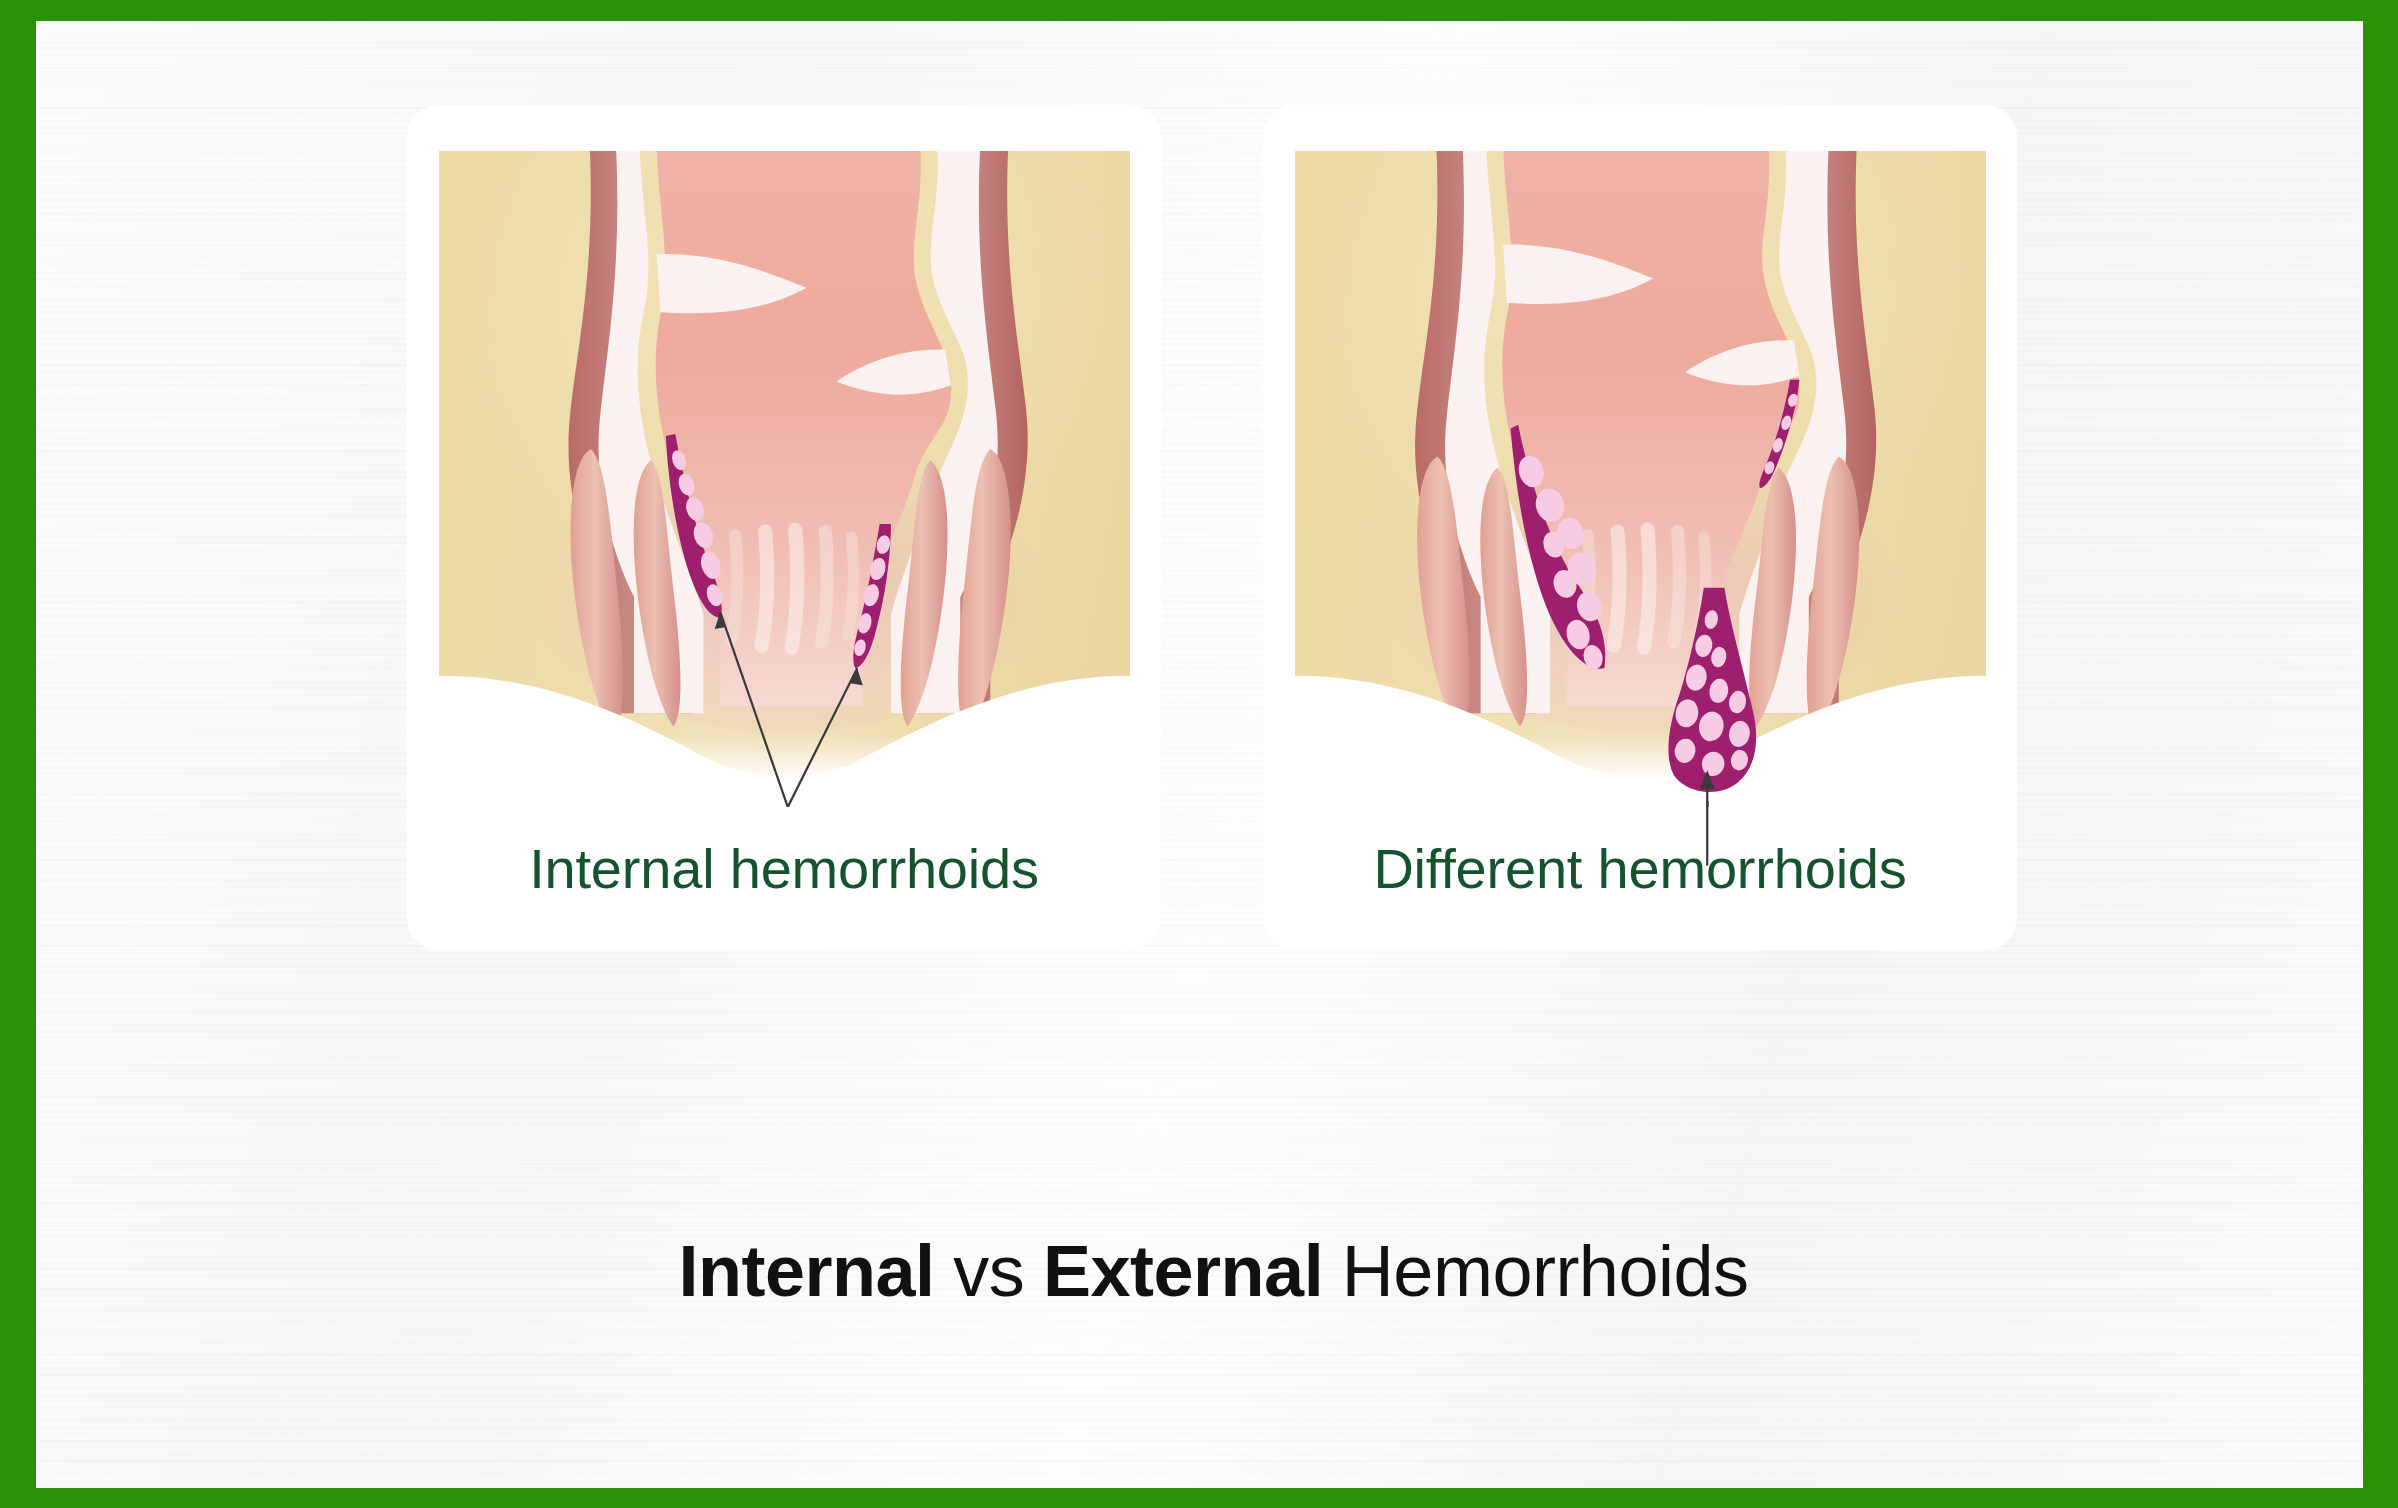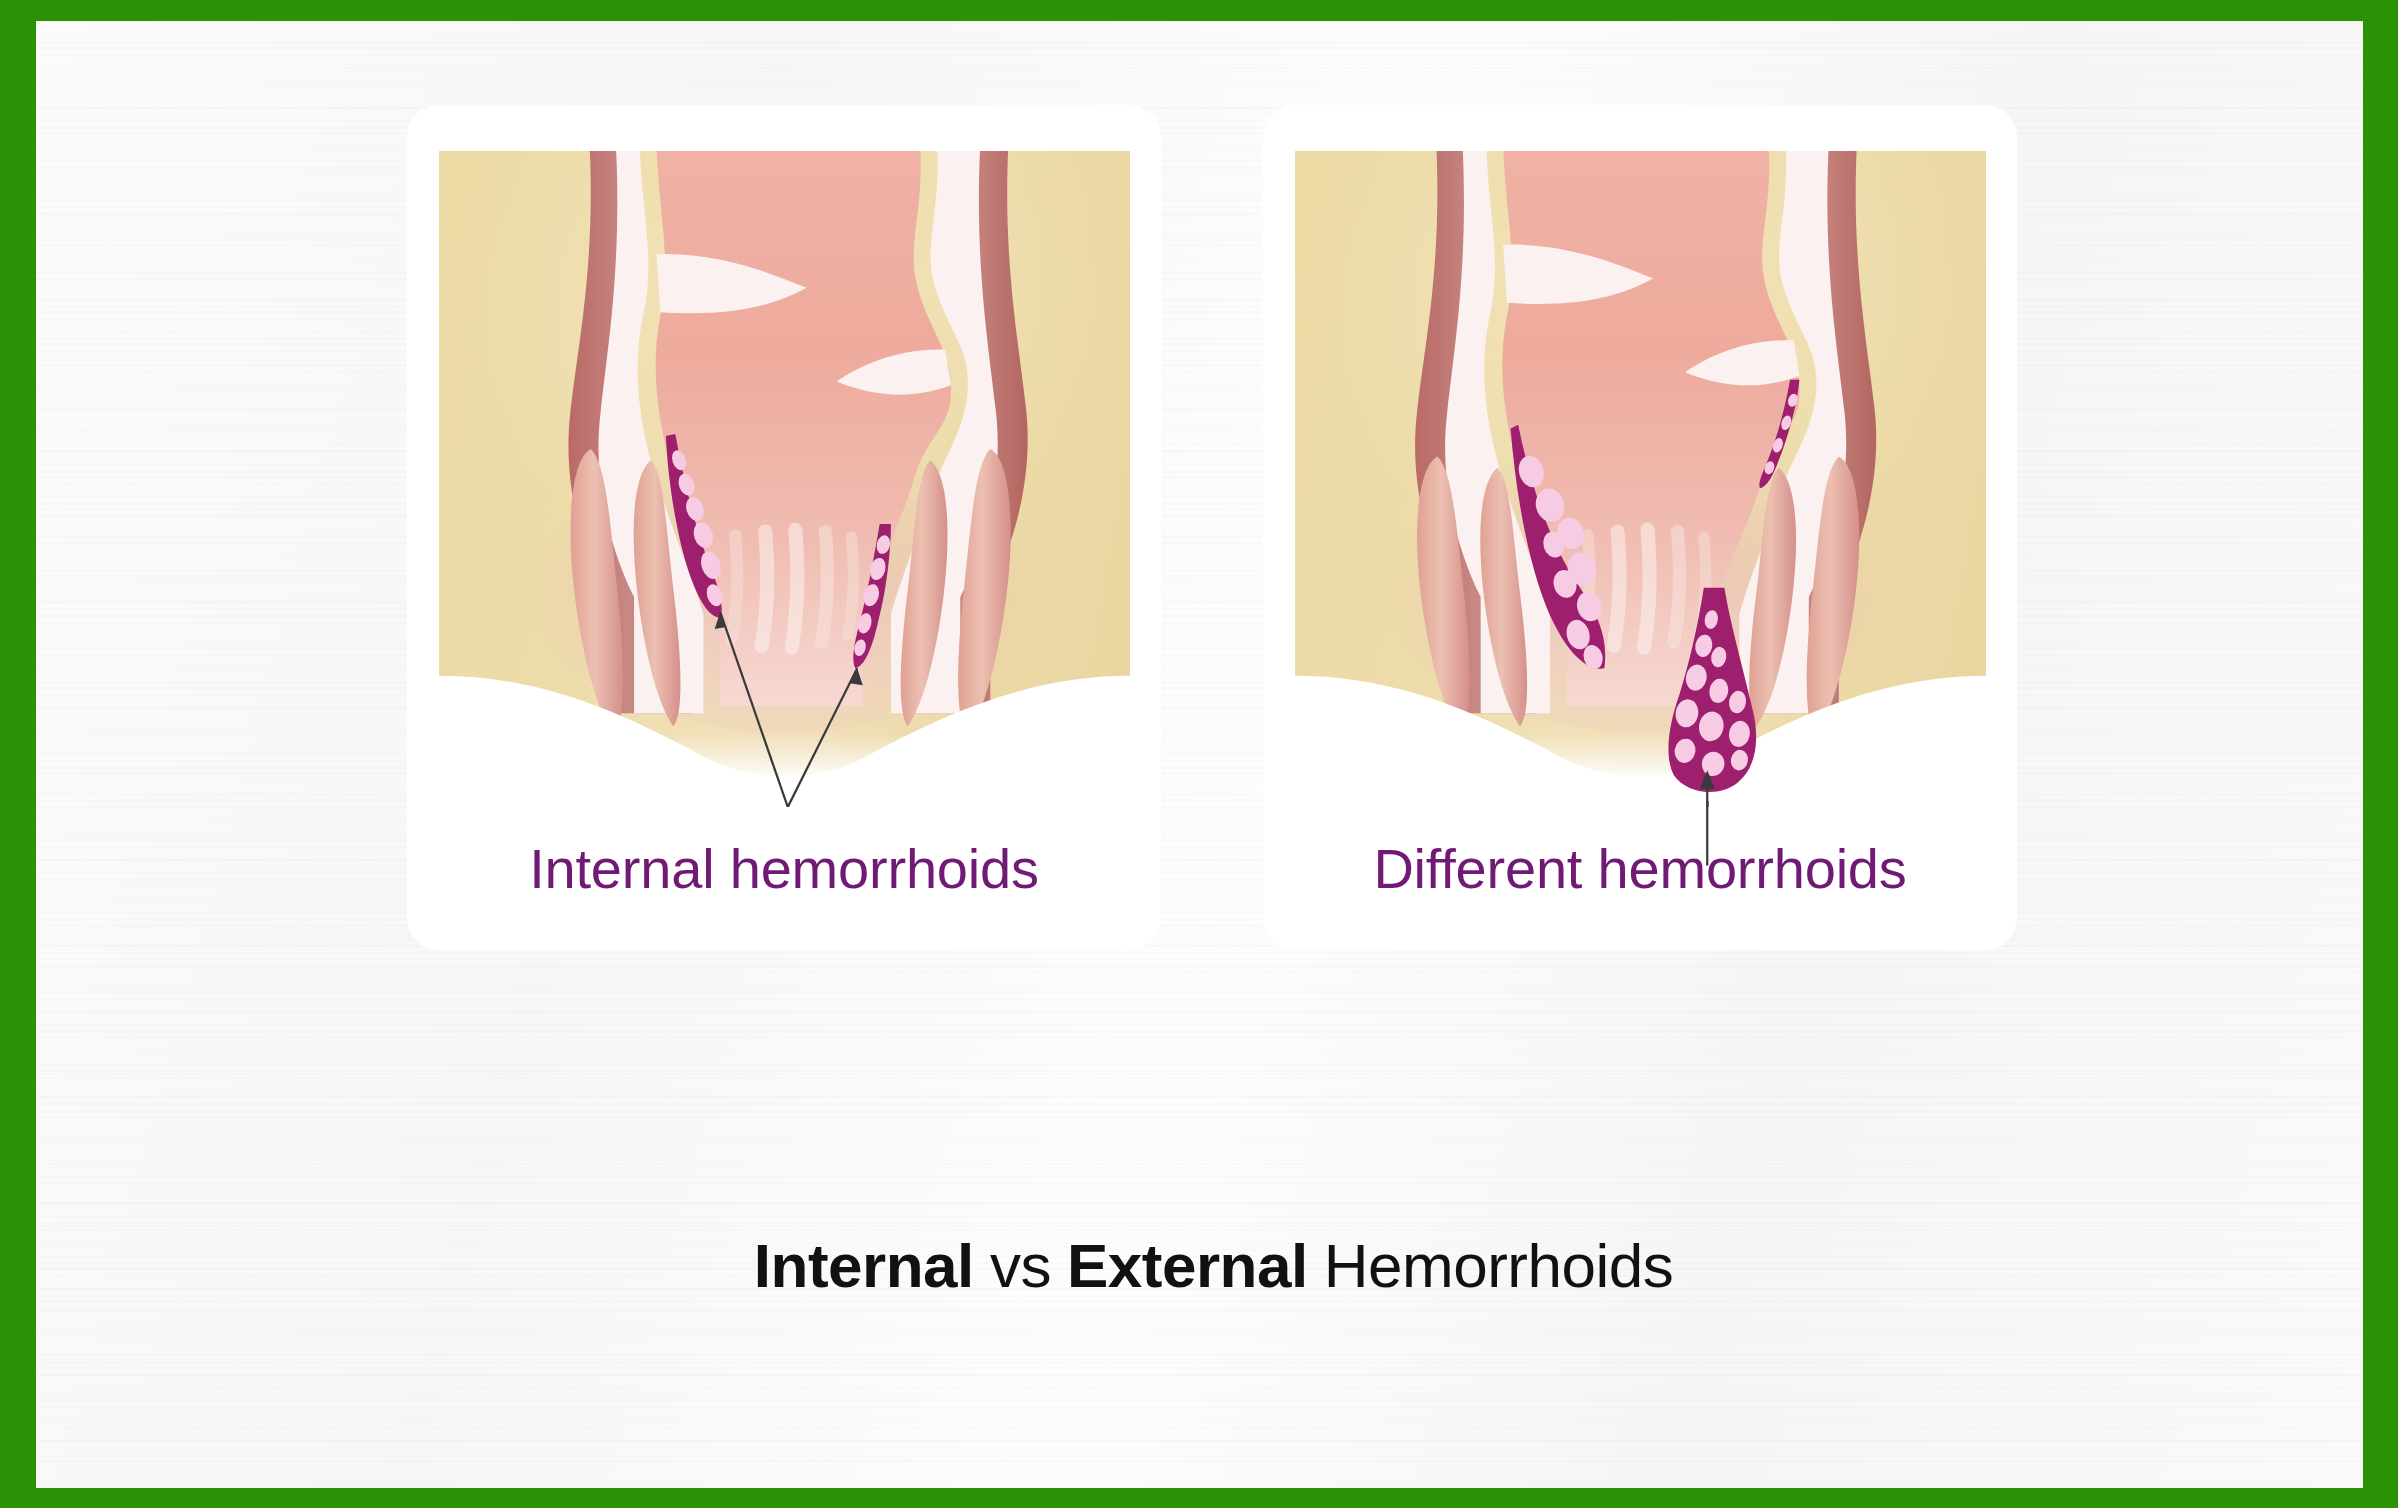--- a/index.html
+++ b/index.html
@@ -49,21 +49,21 @@
       radial-gradient(ellipse 70% 60% at 50% 22%, #f2e2b8 0%, rgba(242,226,184,0) 70%),
       linear-gradient(100deg,#ecd9a4 0%,#eedfae 45%,#ead5a0 100%);
   }
   .fig svg{position:absolute;inset:0;width:100%;height:100%;display:block;}
 
   .caption{
     position:absolute;
     left:0;right:0;
     top:731px;
     text-align:center;
-    color:#701a75;
+    color:#14532d;
     font-size:56px;
     font-weight:400;
     letter-spacing:-0.2px;
     white-space:nowrap;
   }
 
   
   #title{
     position:absolute;
     left:0;right:0;top:1038px;
@@ -72,21 +72,21 @@
     font-weight:400;
     color:#1c1c1c;
     letter-spacing:-0.5px;
     white-space:nowrap;
   }
   #title .accent{color:#a81a64;font-weight:700;}
   #subtitle{
     position:absolute;
     left:0;right:0;top:1209px;
     text-align:center;
-    font-size:62px;
+    font-size:72px;
     font-weight:400;
     color:#111111;
     letter-spacing:-0.5px;
     white-space:nowrap;
     margin-left:28px;
   }
   #subtitle .b{font-weight:700;}
   #subtitle .vs{font-weight:400;}
   .sp{display:inline-block;width:0.26em;}
 </style>

